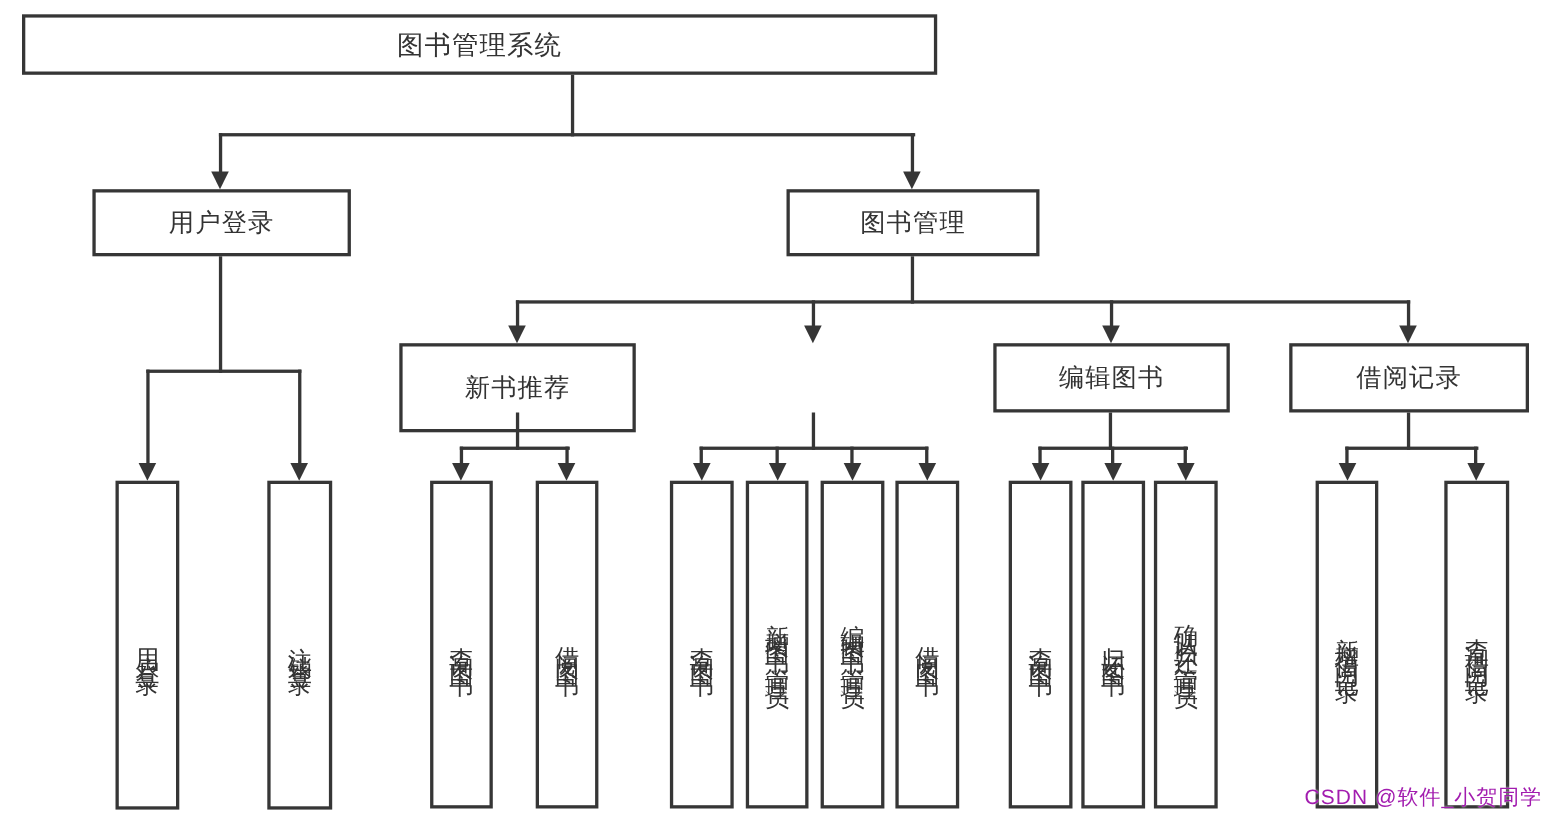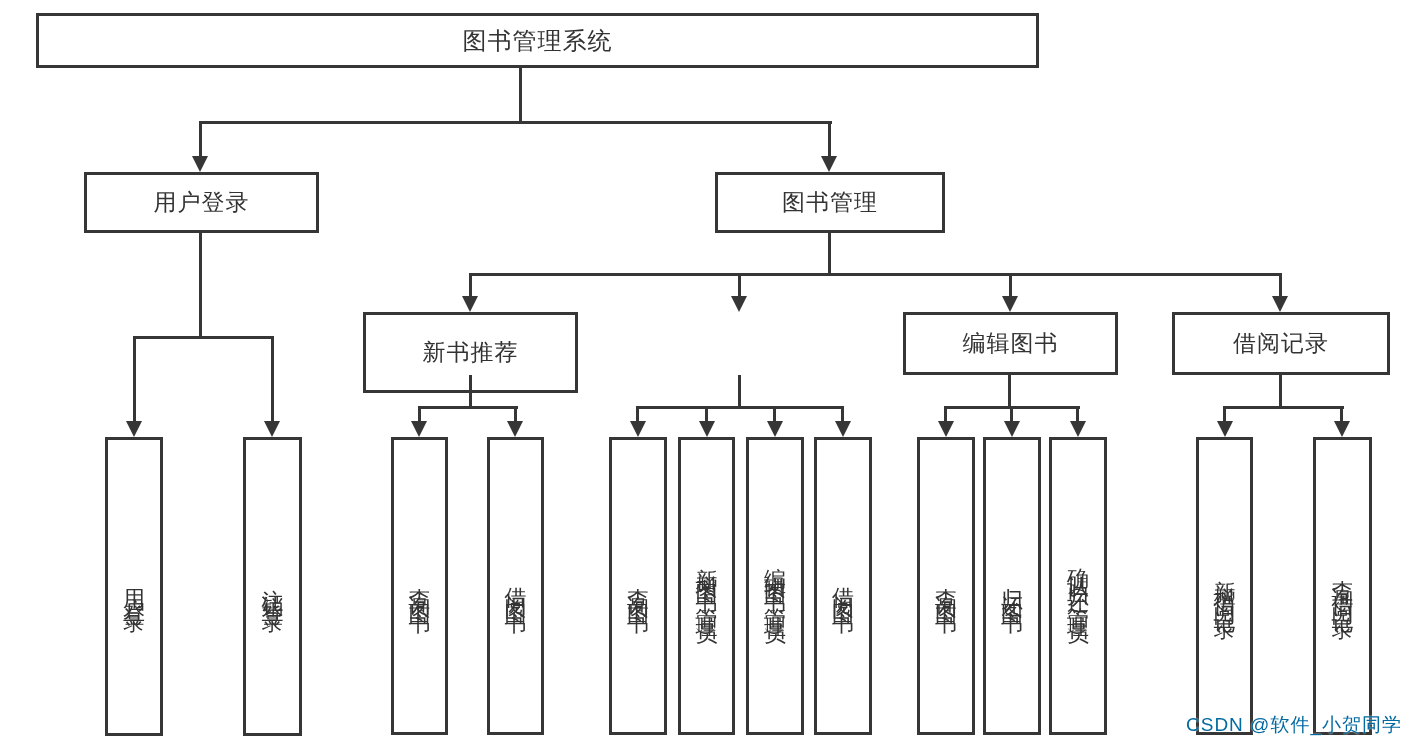--- a/index.html
+++ b/index.html
@@ -38,32 +38,32 @@
     position:absolute;
     width:0;height:0;
     border-left:8px solid transparent;
     border-right:8px solid transparent;
     border-top:16px solid #363636;
   }
   .watermark{
     position:absolute;
     left:1186px;top:712px;
     font-size:19px;
-    color:#0369a1;
+    color:#a21caf;
     letter-spacing:1px;
     text-shadow:0 0 2px #ffffff;
     white-space:nowrap;
   }
 </style>
 </head>
 <body>
 
 <div id="canvas">
 
-  <div class="node root-node" style="left:36px;top:13px;width:1003px;height:55px;">图书管理系统</div>
+  <div class="node root-node" style="left:20px;top:13px;width:832px;height:55px;">图书管理系统</div>
 
   <div class="vl" style="left:519px;top:68px;height:56px;"></div>
   <div class="hl" style="left:199px;top:121px;width:633px;"></div>
   <div class="vl" style="left:199px;top:121px;height:36px;"></div>
   <div class="ar" style="left:192px;top:156px;"></div>
   <div class="vl" style="left:828px;top:121px;height:36px;"></div>
   <div class="ar" style="left:821px;top:156px;"></div>
 
   <div class="node" style="left:84px;top:172px;width:235px;height:61px;">用户登录</div>
   <div class="node" style="left:715px;top:172px;width:230px;height:61px;">图书管理</div>

